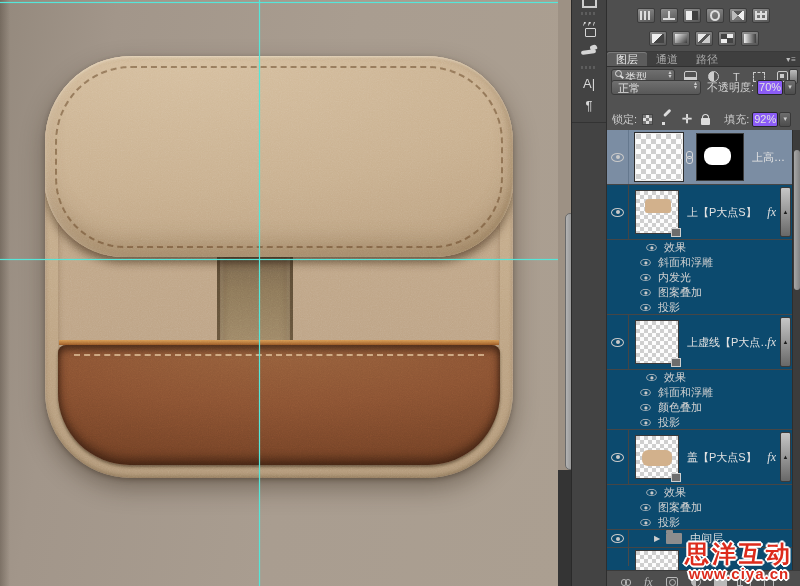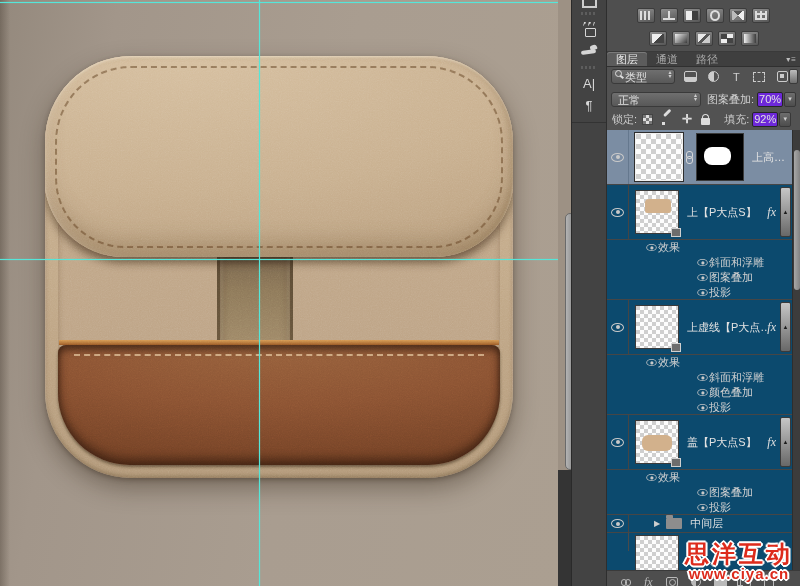--- a/index.html
+++ b/index.html
@@ -126,24 +126,24 @@
   .ic-halfc { width:11px; height:11px; border-radius:50%; border:1.5px solid #ccc;
     background:linear-gradient(90deg,#ccc 50%,transparent 50%); }
   .ic-frame { width:12px; height:10px; border:1.5px dashed #ccc; }
   .ic-smart { width:11px; height:11px; border:1.5px solid #ccc; border-radius:2px; position:relative; }
   .ic-smart::after { content:""; position:absolute; left:2px; top:2px; width:4px; height:4px; background:#ccc; }
   .filter-toggle { margin-left:auto; margin-right:2px; width:9px; height:15px;
     background:linear-gradient(#bdbdbd,#6e6e6e); border:1px solid #3a3a3a; border-radius:2px; }
 
   .blend-row, .lock-row { position:absolute; left:0; width:100%; height:22px; display:flex;
     align-items:center; font-size:11px; color:#cfcfcf; }
-  .blend-row { top:88px; } .lock-row { top:108px; }
+  .blend-row { top:76px; } .lock-row { top:108px; }
   .mode-combo { margin-left:4px; width:90px; padding-left:6px; }
   .lbl { margin-left:6px; white-space:nowrap; }
-  .val-field { margin-left:3px; width:26px; height:15px; background:#6d28d9; border:1px solid #262626;
+  .val-field { margin-left:3px; width:26px; height:15px; background:#8b5cf6; border:1px solid #262626;
     border-radius:2px; color:#e2e2e2; font-size:11px; display:flex; align-items:center; justify-content:center; }
   .spin-btn { width:12px; height:15px; margin-left:1px; background:linear-gradient(#6d6d6d,#4d4d4d);
     border:1px solid #383838; border-radius:2px; color:#cfcfcf; font-size:7px;
     display:flex; align-items:center; justify-content:center; }
   .lock-ics { display:flex; gap:9px; margin-left:5px; align-items:center; }
   .ic-checker { width:11px; height:11px; background:repeating-conic-gradient(#ddd 0 25%,#777 0 50%) 0 0/6px 6px; border:1px solid #444; }
   .ic-brushsm { width:11px; height:11px; position:relative; }
   .ic-brushsm::before { content:""; position:absolute; left:1px; top:1px; width:9px; height:3px;
     background:#ddd; border-radius:2px; transform:rotate(-45deg); transform-origin:left top; }
   .ic-brushsm::after { content:""; position:absolute; left:0; bottom:0; width:3px; height:3px; background:#ddd; }
@@ -179,23 +179,23 @@
   .chain i + i { margin-top:-3px; }
   .lname { margin-left:8px; font-size:11px; color:#e2e2e2; white-space:nowrap; overflow:hidden; }
   .fx-mark { font-style:italic; font-family:"Liberation Serif", serif; color:#e0e0e0;
     font-size:12px; margin-left:auto; margin-right:24px; }
   .fx-collapse { position:absolute; right:9px; top:2px; bottom:2px; width:11px;
     background:linear-gradient(#c6c6c6,#686868); border:1px solid #3a3a3a; border-radius:2px;
     display:flex; align-items:center; justify-content:center; font-size:6px; color:#1c1c1c; }
   .lrow.selected-row { background:#7b8da3; }
   .lrow.selected-row .eye-cell { border-right-color:#65788e; }
   .erow { height:15px; border-bottom:none; font-size:11px; color:#d0d0d0; }
-  .erow .etxt { }
+  .erow .etxt { margin-left:6px; }
   .eye2 { transform:scale(.8); }
-  .ind1 { padding-left:38px; } .ind2 { padding-left:89px; }
+  .ind1 { padding-left:38px; } .ind2 { padding-left:32px; }
   .grow { height:18px; font-size:11px; }
   .tri { color:#cfcfcf; font-size:8px; margin-left:25px; }
   .folder { width:16px; height:11px; background:#8d8d8d; border-radius:1px; position:relative; margin-left:6px; }
   .folder::before { content:""; position:absolute; left:0; top:-3px; width:7px; height:3px;
     background:#8d8d8d; border-radius:1px 1px 0 0; }
   .lrow.partial { height:18px; border-bottom:none; align-items:flex-start; }
   .lrow.partial .thumb { margin-top:2px; }
 
   .list-scroll { position:absolute; right:0; top:130px; width:8px; height:440px; background:#3c3c3c;
     border-left:1px solid #2e2e2e; }
@@ -364,21 +364,21 @@
     </div>
 
     <div class="blend-row">
       <div class="combo mode-combo">
         <span>正常</span>
         <span class="spin">
             <span>▴</span>
             <span>▾</span>
           </span>
       </div>
-      <span class="lbl">图案叠加:</span>
+      <span class="lbl">不透明度:</span>
       <span class="val-field">70%</span>
       <span class="spin-btn">▾</span>
     </div>
 
     <div class="lock-row">
       <span class="lbl" style="margin-left:5px">锁定:</span>
       <span class="lock-ics">
         <span class="ic-checker"></span>
         <span class="ic-brushsm"></span>
         <span class="ic-move">✛</span>
@@ -418,20 +418,24 @@
         <div class="fx-mark">fx</div>
         <div class="fx-collapse">▲</div>
       </div>
       <div class="lrow erow ind1">
         <span class="eye eye2"></span>
           <span class="etxt">效果</span>
       </div>
       <div class="lrow erow ind2">
           <span class="eye eye2"></span>
           <span class="etxt">斜面和浮雕</span>
+        </div>
+      <div class="lrow erow ind2">
+          <span class="eye eye2"></span>
+          <span class="etxt">内发光</span>
         </div>
       <div class="lrow erow ind2">
           <span class="eye eye2"></span>
           <span class="etxt">图案叠加</span>
         </div>
       <div class="lrow erow ind2" style="border-bottom:1px solid #464646">
           <span class="eye eye2"></span>
           <span class="etxt">投影</span>
         </div>
 

